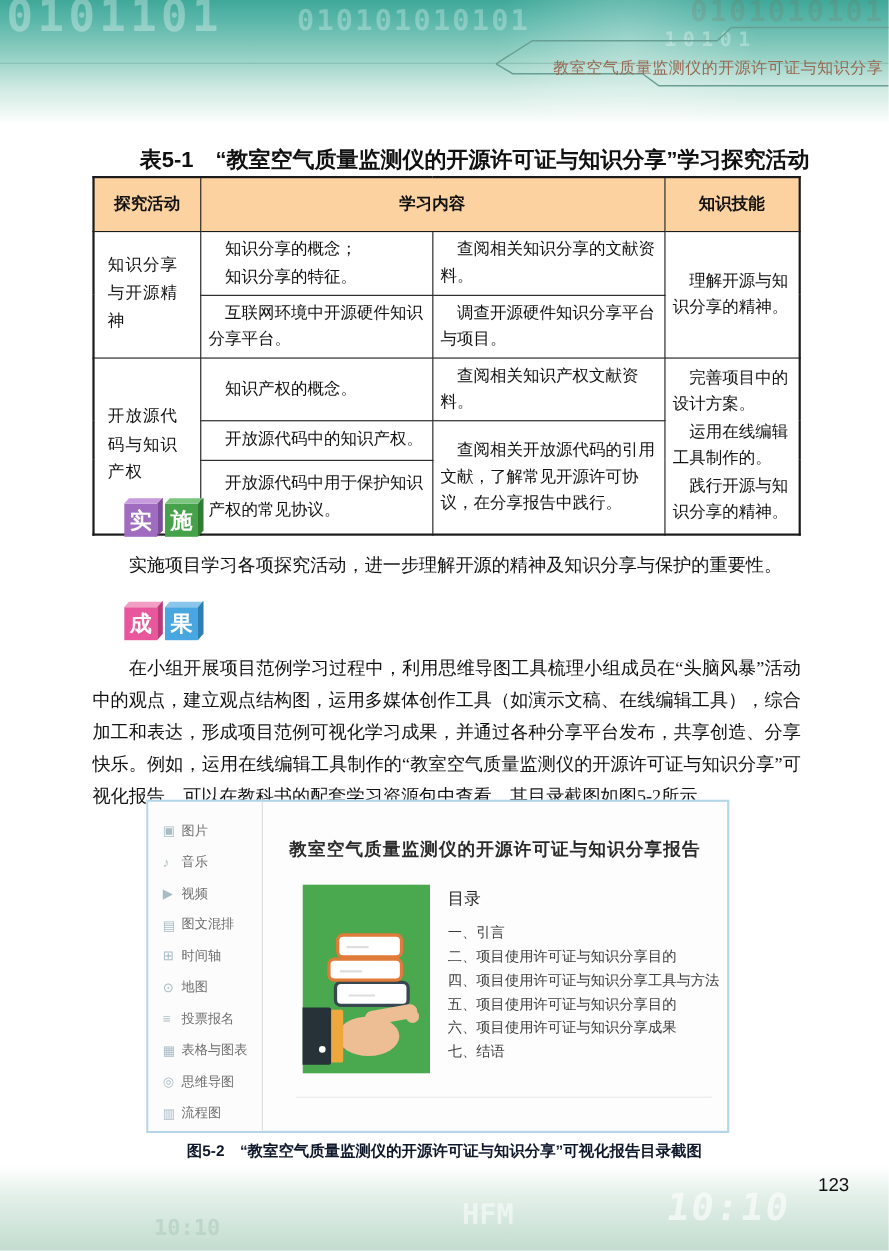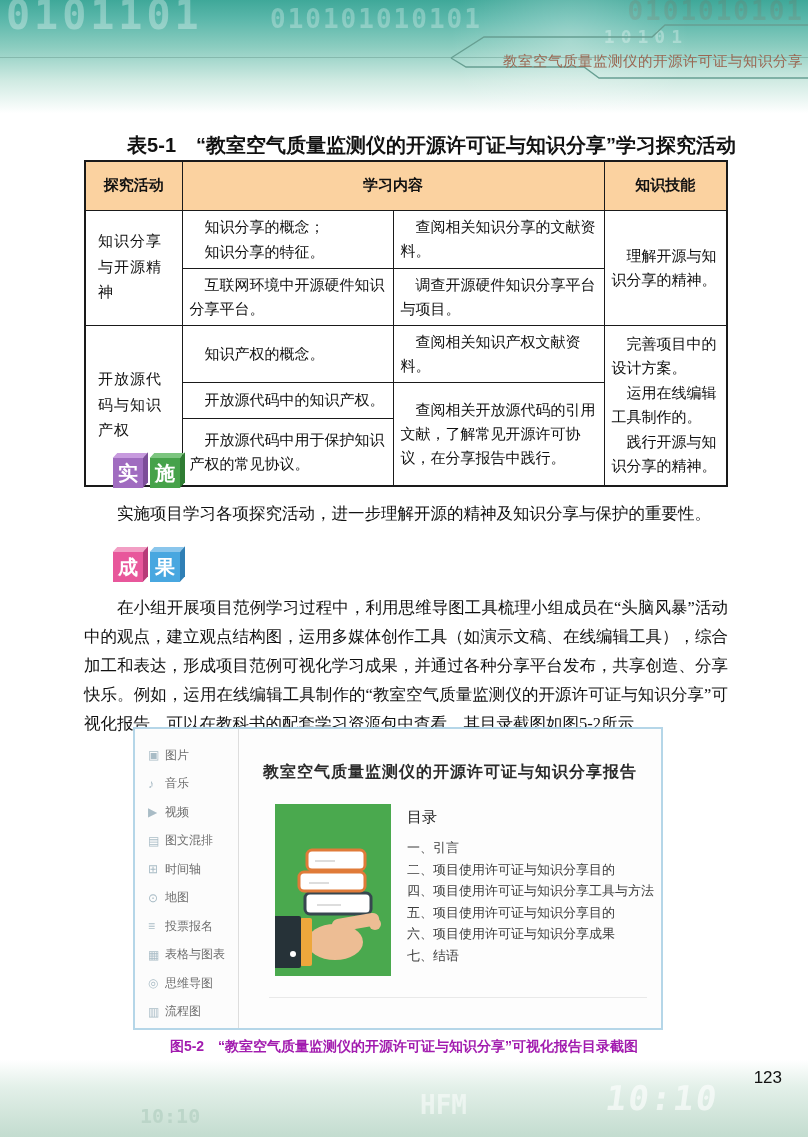--- a/index.html
+++ b/index.html
@@ -72,31 +72,31 @@
   .fig-body { display:flex; margin-top:21px; padding-left:36px; }
   .cover-card { flex:none; }
   .toc { margin-left:16px; white-space:nowrap; }
   .toc-head { font-family:"Liberation Sans", sans-serif; font-weight:normal; font-size:15px;
     color:#222; margin:4px 0 10px 0; }
   .toc-item { font-family:"Liberation Sans", sans-serif; font-size:13px; color:#3d3d3d;
     line-height:21.5px; }
   .fig-bottom-line { position:absolute; left:30px; right:14px; bottom:30px; height:1px; background:#e9e9e9; }
 
   .fig-caption { position:absolute; top:1038px; left:0; width:808px; text-align:center;
-    font-family:"Liberation Sans", sans-serif; font-weight:bold; font-size:14px; color:#a21caf; }
+    font-family:"Liberation Sans", sans-serif; font-weight:bold; font-size:14px; color:#0f172a; }
 
   
   .footer { position:absolute; left:0; bottom:0; width:808px; height:77px;
     background:linear-gradient(180deg,#ffffff 0%,#e3f0e9 35%,#c3dccf 100%); overflow:hidden; }
   .f-deco { position:absolute; font-family:"DejaVu Sans Mono", monospace; font-weight:bold;
     color:rgba(255,255,255,0.6); white-space:nowrap; }
   .f-deco-1 { right:90px; top:18px; font-size:34px; letter-spacing:2px; transform:skewX(-8deg); }
   .f-deco-2 { left:420px; top:30px; font-size:26px; color:rgba(255,255,255,0.5); }
   .f-deco-3 { left:140px; top:44px; font-size:20px; color:rgba(185,212,198,0.9); }
-  .page-number { position:absolute; right:26px; top:8px; font-family:"Liberation Sans", sans-serif;
+  .page-number { position:absolute; right:36px; top:8px; font-family:"Liberation Sans", sans-serif;
     font-size:17px; color:#111; }
 </style>
 </head>
 <body>
 
 <div class="page">
 
   <div class="header">
     <span class="deco deco-1">0101101</span>
     <span class="deco deco-2">010101010101</span>

